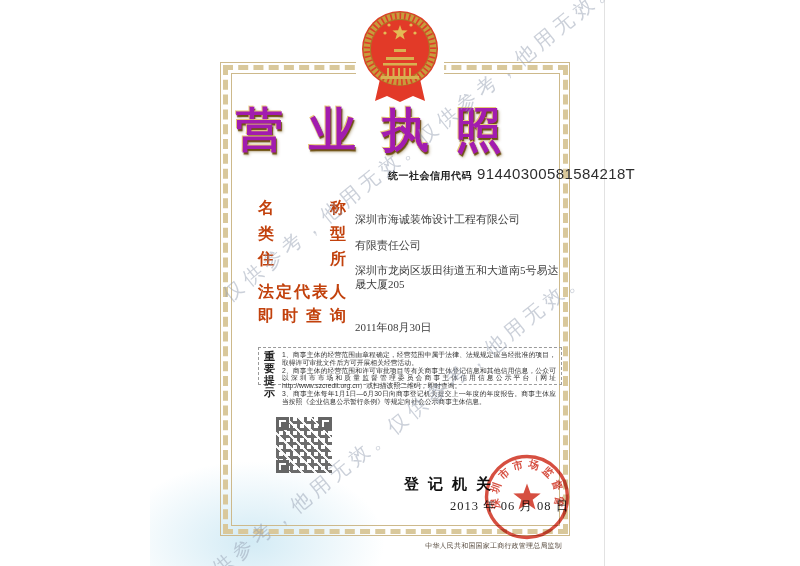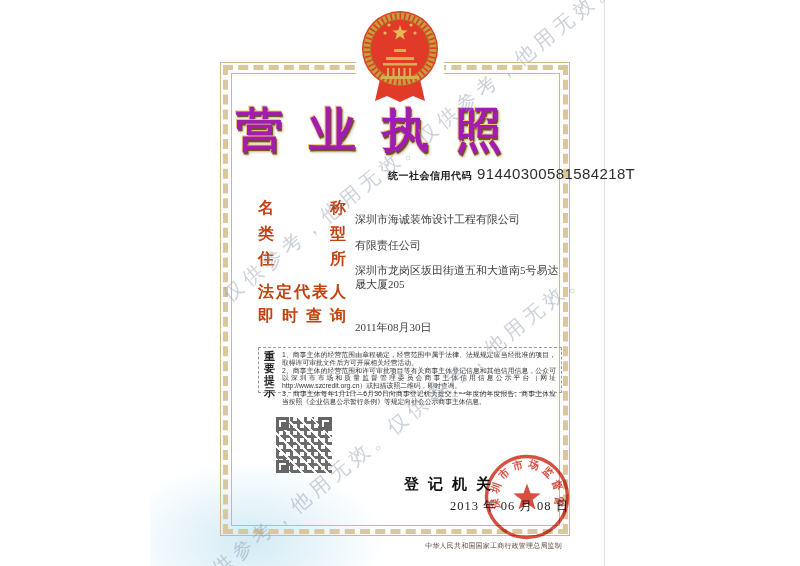--- a/index.html
+++ b/index.html
@@ -25,21 +25,21 @@
   .code-row{position:absolute;left:388px;top:165px;display:flex;align-items:baseline;gap:5px;white-space:nowrap;}
   .code-label{font-size:10px;font-weight:bold;color:#1c1c1c;letter-spacing:.5px;}
   .code-value{font-family:Liberation Sans, sans-serif;font-size:15px;color:#2e2e2e;letter-spacing:.4px;}
   
   .frow{position:absolute;left:258px;display:flex;align-items:flex-start;}
   .flabel{display:inline-block;width:88px;font-size:16px;font-weight:bold;color:#c2410c;
     text-align:justify;text-align-last:justify;line-height:18px;flex:0 0 88px;}
   .fvalue{font-family:"Liberation Serif",serif;font-size:11px;color:#3d3d3d;
     margin-left:9px;margin-top:13px;width:212px;line-height:14px;}
   
-  .notes{position:absolute;left:258px;top:347px;width:304px;height:46px;
+  .notes{position:absolute;left:258px;top:347px;width:304px;height:38px;
     border:1px dashed #9a9a9a;display:flex;box-sizing:border-box;}
   .notes-side{width:12px;font-size:11px;font-weight:bold;color:#222;line-height:12px;
     word-break:break-all;margin:2px 3px 0 5px;}
   .notes-body{flex:1;padding:3px 5px 2px 3px;}
   .notes-body p{margin:0;font-size:6.8px;line-height:7.8px;color:#333;text-align:justify;}
   
   .qr{position:absolute;left:276px;top:417px;width:56px;height:56px;opacity:.82;
     background:
       repeating-linear-gradient(45deg, rgba(255,255,255,.95) 0 2px, transparent 2px 9px),
       repeating-linear-gradient(90deg,#4c4c4c 0 3px, transparent 3px 7px),

